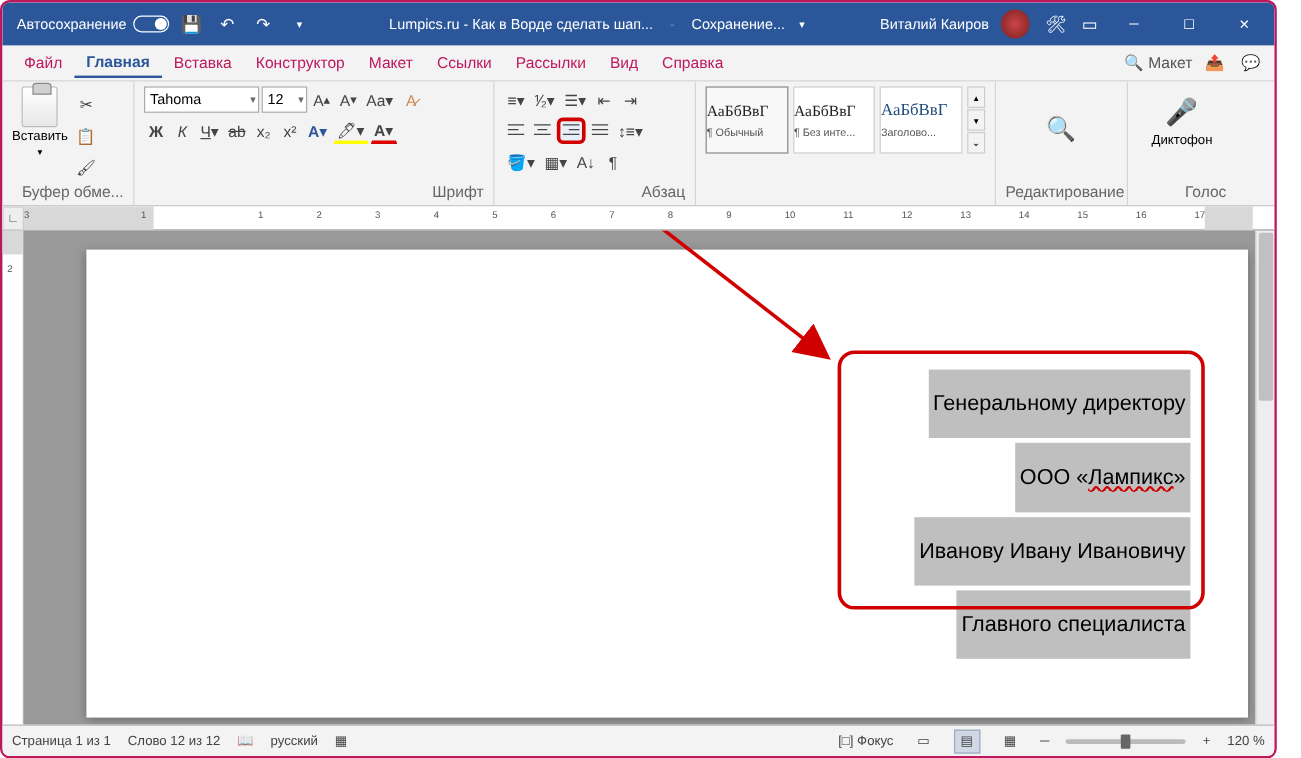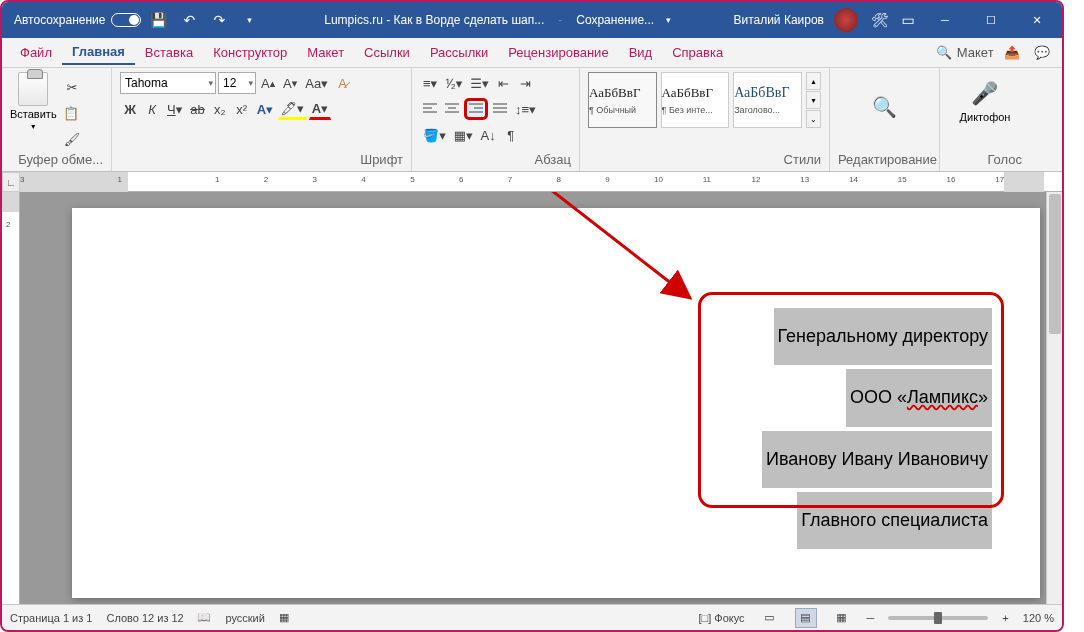--- a/index.html
+++ b/index.html
@@ -122,21 +122,20 @@
   </div>
 
   <div class="menubar">
     <div class="menu-item">Файл</div>
     <div class="menu-item active">Главная</div>
     <div class="menu-item">Вставка</div>
     <div class="menu-item">Конструктор</div>
     <div class="menu-item">Макет</div>
     <div class="menu-item">Ссылки</div>
     <div class="menu-item">Рассылки</div>
-    <div class="menu-item">Рецензирование</div>
     <div class="menu-item">Вид</div>
     <div class="menu-item">Справка</div>
     <div class="menu-spacer"></div>
     <div class="menu-right">
       <div class="search-box">
         <span>🔍</span>
         <span>Макет</span>
       </div>
       <div class="rbtn">📤</div>
       <div class="rbtn">💬</div>
@@ -255,21 +254,20 @@
         <div class="style-box h1">
           <div class="sample">АаБбВвГ</div>
           <div class="sname">Заголово...</div>
         </div>
         <div class="style-nav">
             <div>▴</div>
             <div>▾</div>
             <div>⌄</div>
           </div>
       </div>
-      <div class="rgroup-label">Стили</div>
     </div>
 
     <div class="rgroup" style="width:110px">
       <div class="rgroup-body" style="flex-direction:column;align-items:center;justify-content:center;height:70px">
         <span style="font-size:20px">🔍</span>
       </div>
       <div class="rgroup-label">Редактирование</div>
     </div>
 
     <div class="rgroup" style="width:90px;border-right:none">

